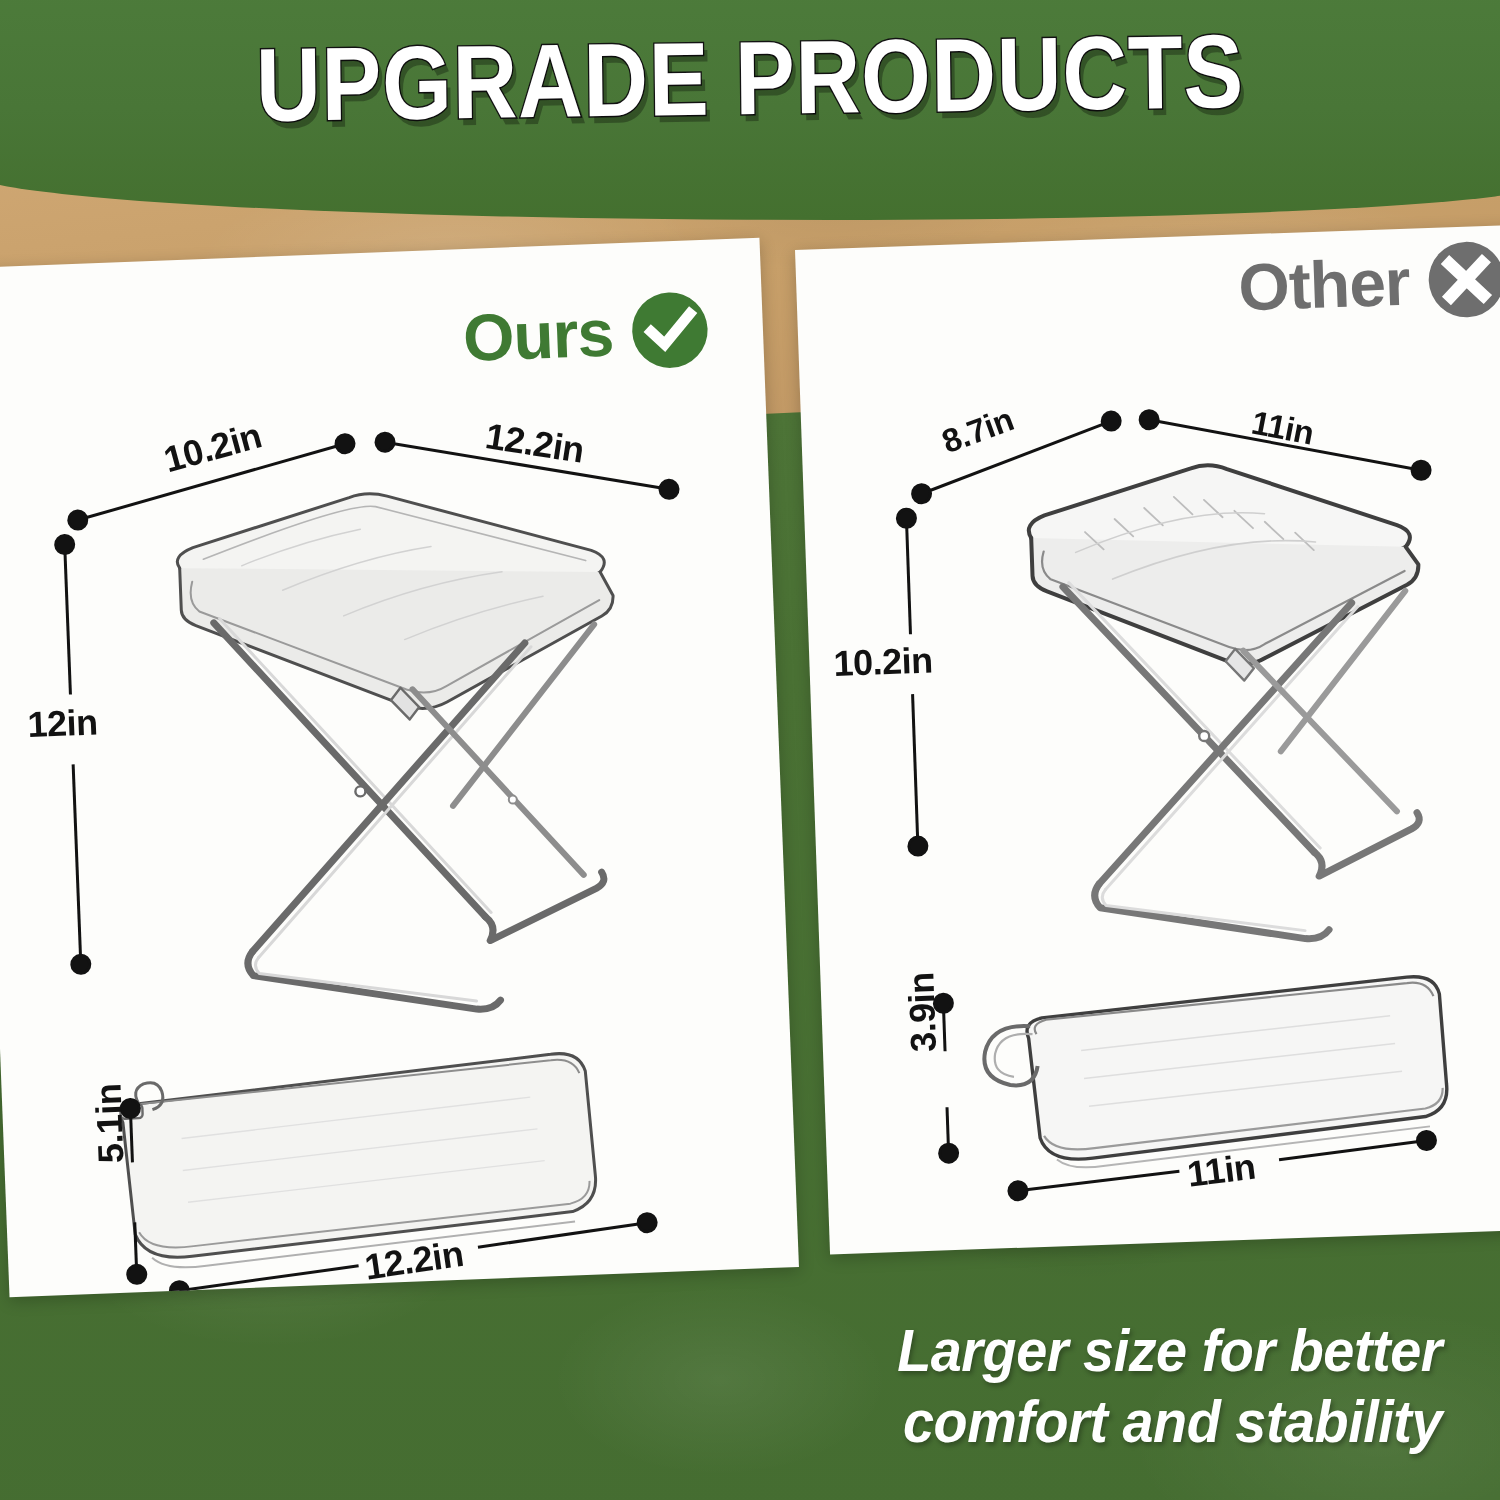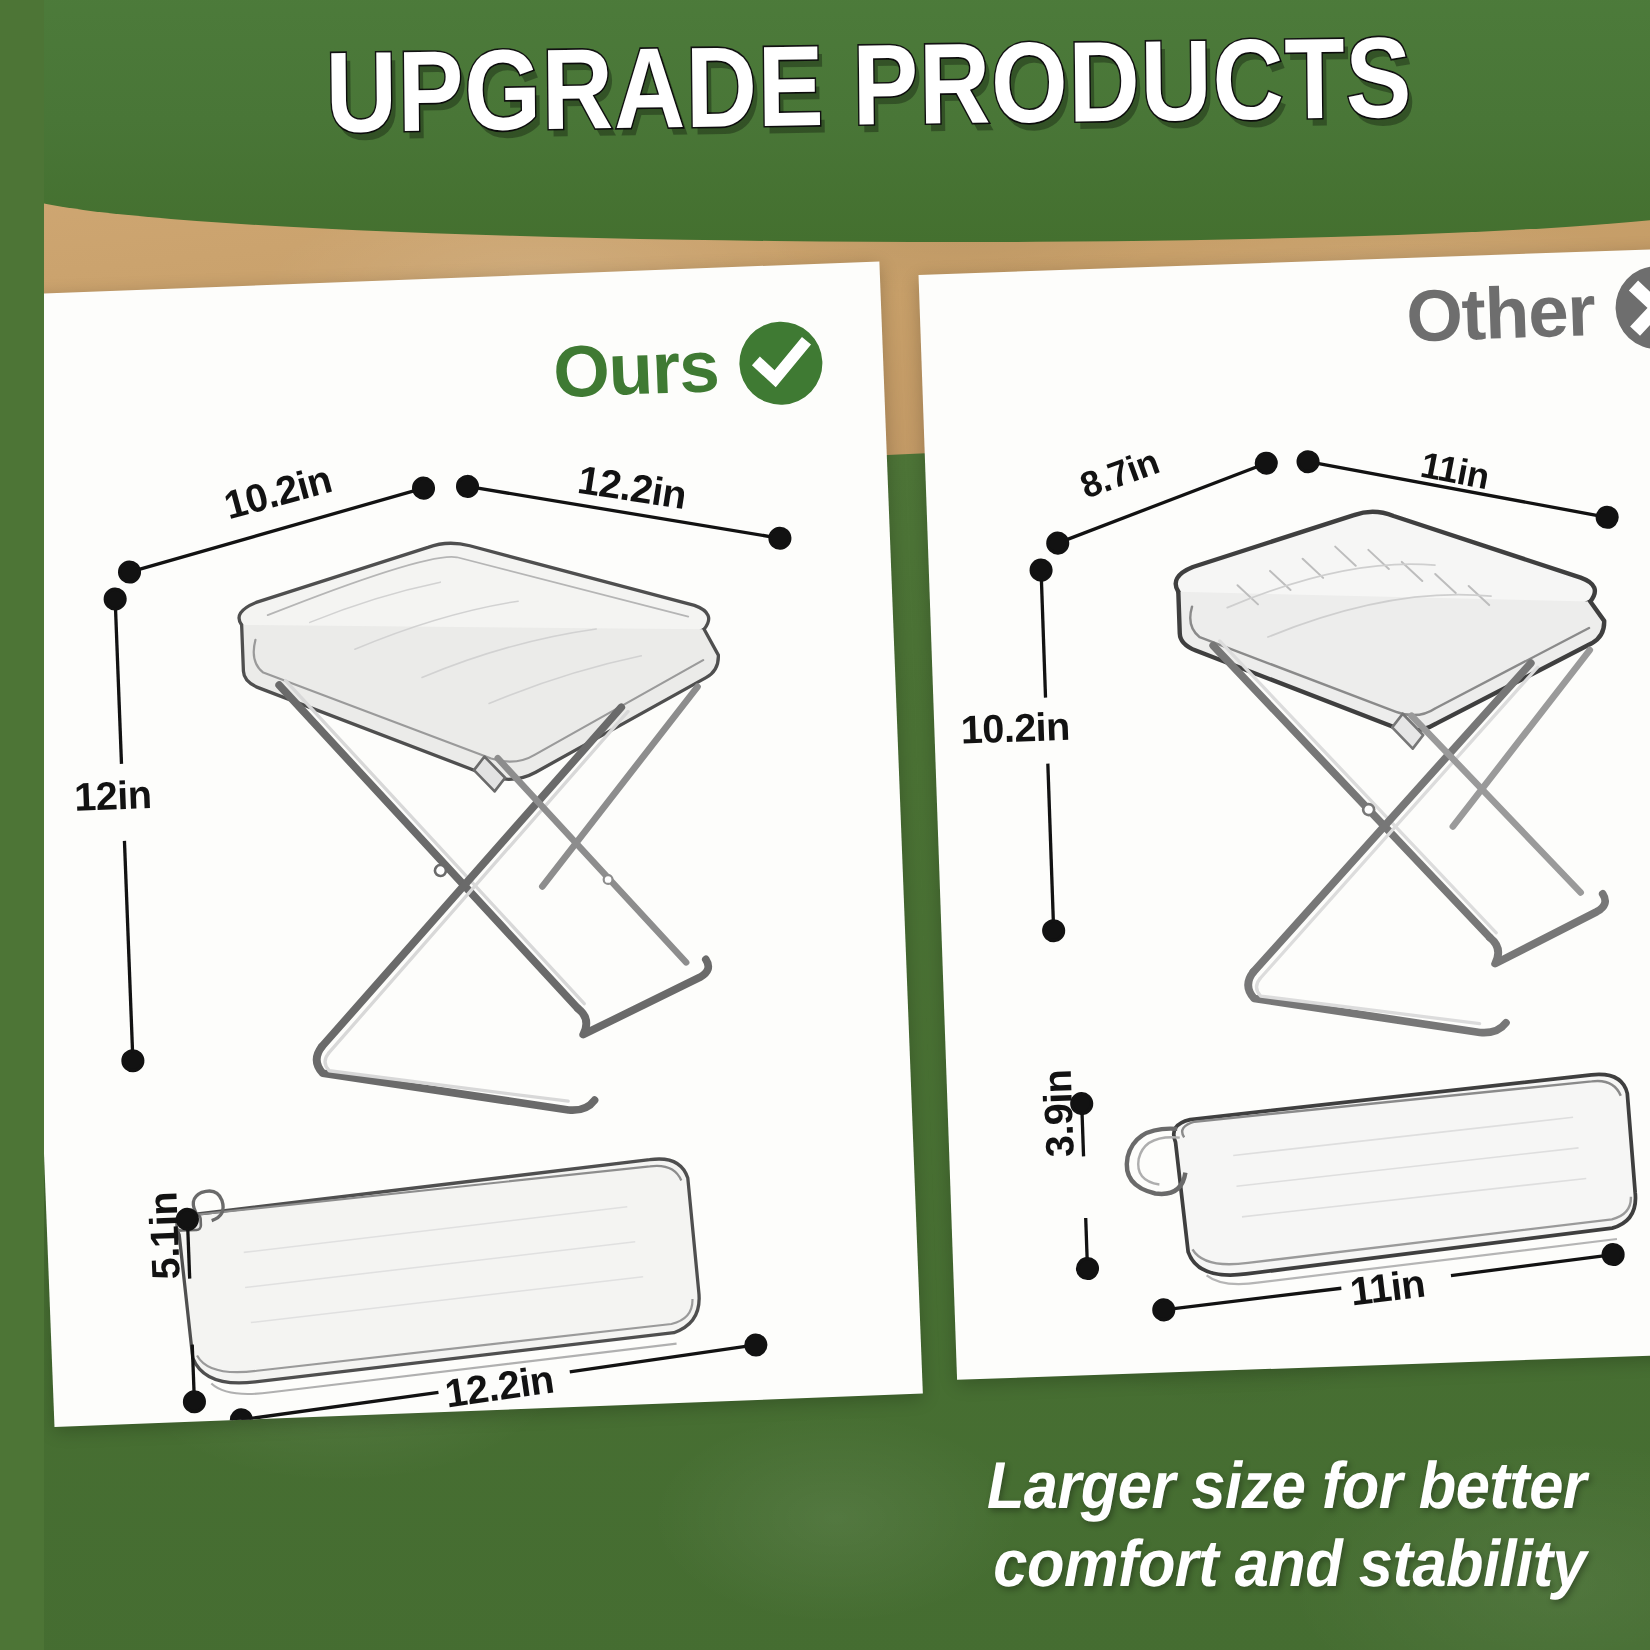--- a/index.html
+++ b/index.html
@@ -4,21 +4,21 @@
 <style>
   * { margin:0; padding:0; box-sizing:border-box; }
   html,body { width:1500px; height:1500px; overflow:hidden; }
   body {
     font-family:"Liberation Sans", sans-serif;
     background:#4d7536;
     position:relative;
   }
 
   
-  #stage { position:absolute; inset:0; overflow:hidden;margin-left:40px; }
+  #stage { position:absolute; inset:0; overflow:hidden; }
 
   .bg-grass {
     position:absolute; left:0; top:0; width:1500px; height:1500px;
     background:
       radial-gradient(ellipse 340px 190px at 18% 82%, rgba(255,255,255,.085), rgba(0,0,0,0) 62%),
       radial-gradient(ellipse 280px 160px at 48% 92%, rgba(255,255,255,.07), rgba(0,0,0,0) 60%),
       radial-gradient(ellipse 300px 180px at 72% 78%, rgba(0,0,0,.10), rgba(0,0,0,0) 62%),
       radial-gradient(ellipse 420px 220px at 92% 96%, rgba(255,255,255,.06), rgba(0,0,0,0) 60%),
       radial-gradient(ellipse 220px 130px at 33% 70%, rgba(0,0,0,.09), rgba(0,0,0,0) 60%),
       linear-gradient(178deg, #52793c 0%, #4a7134 45%, #456d31 100%);

